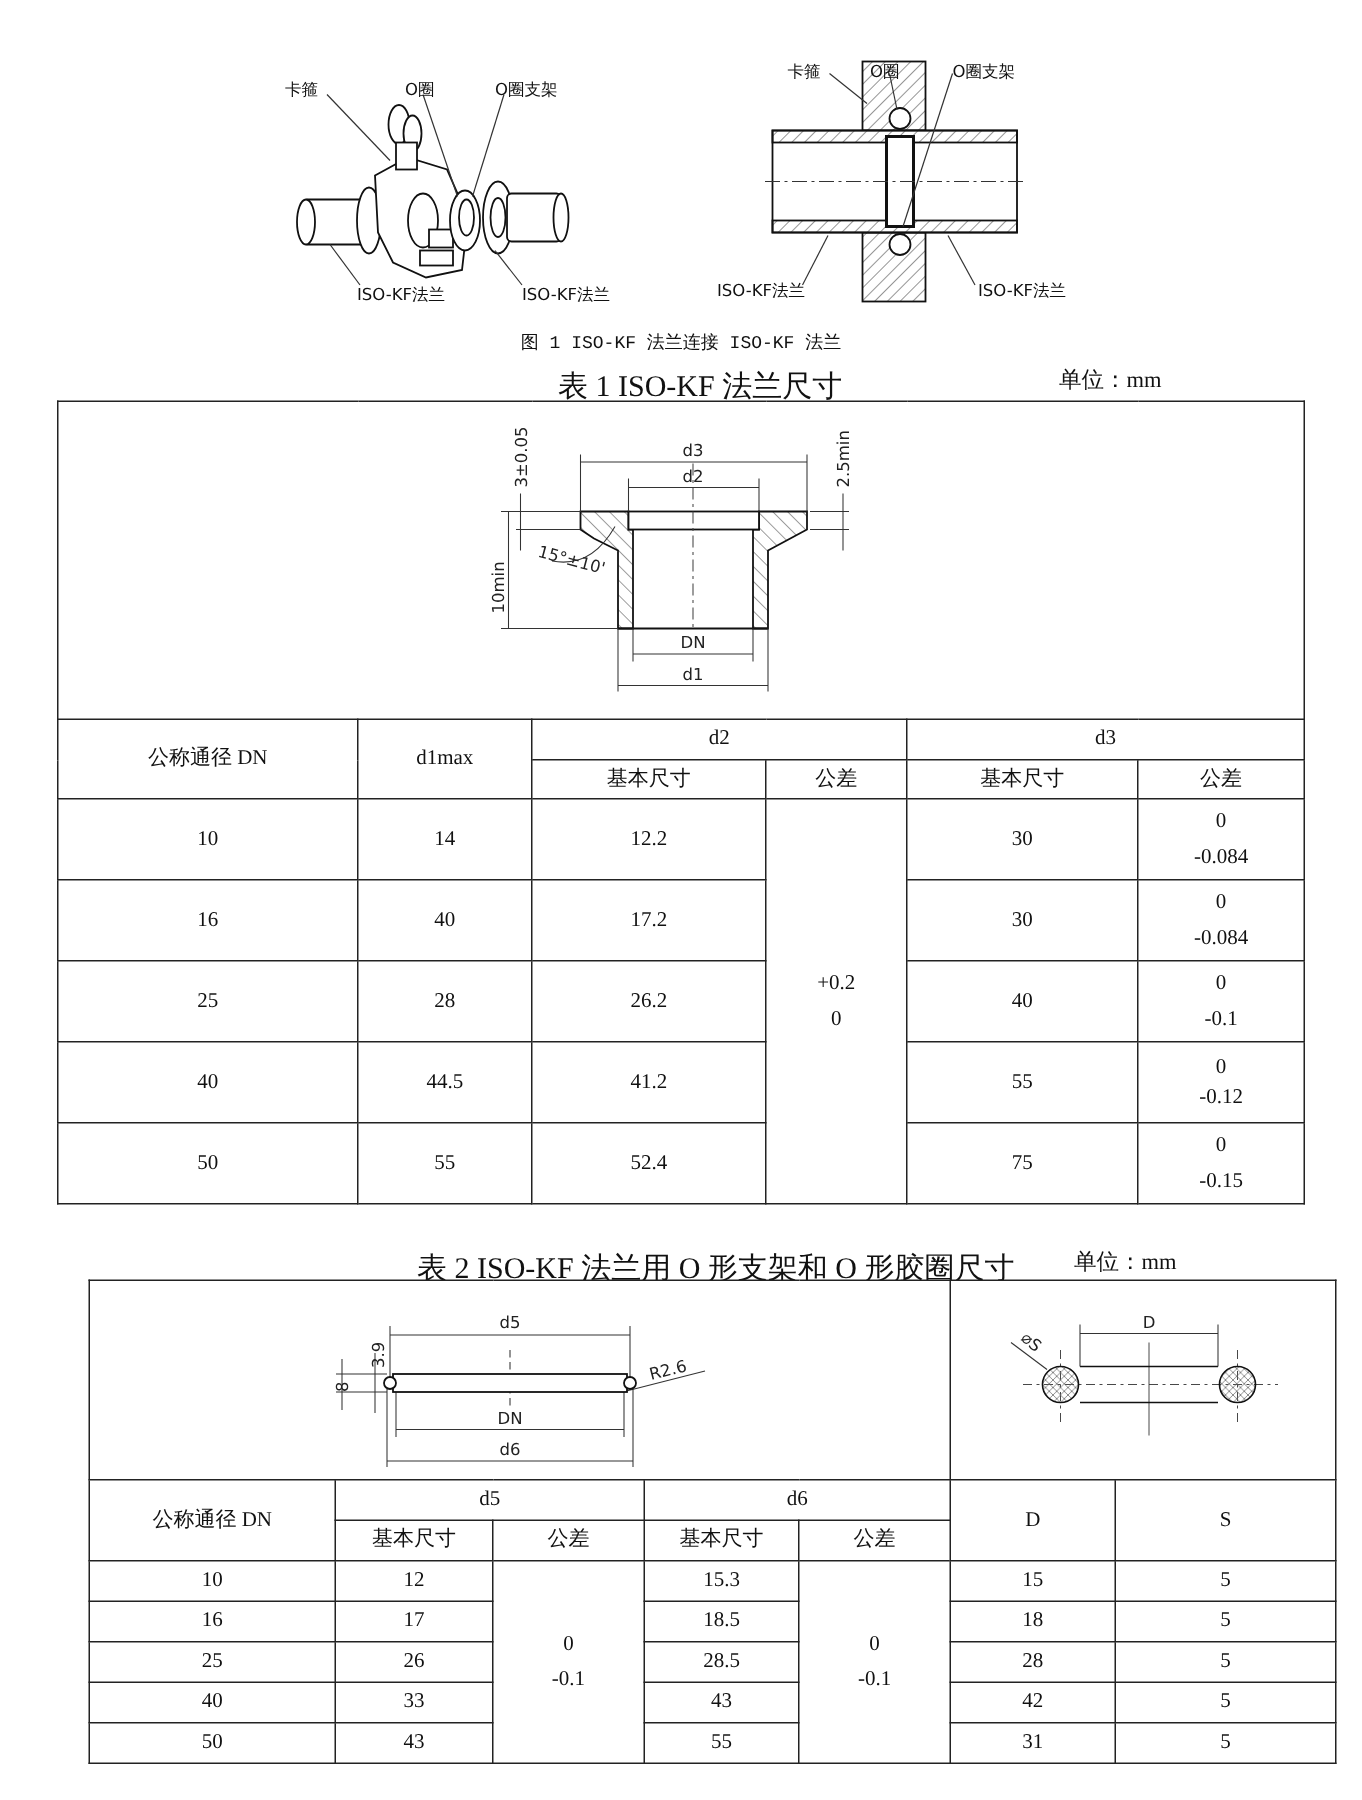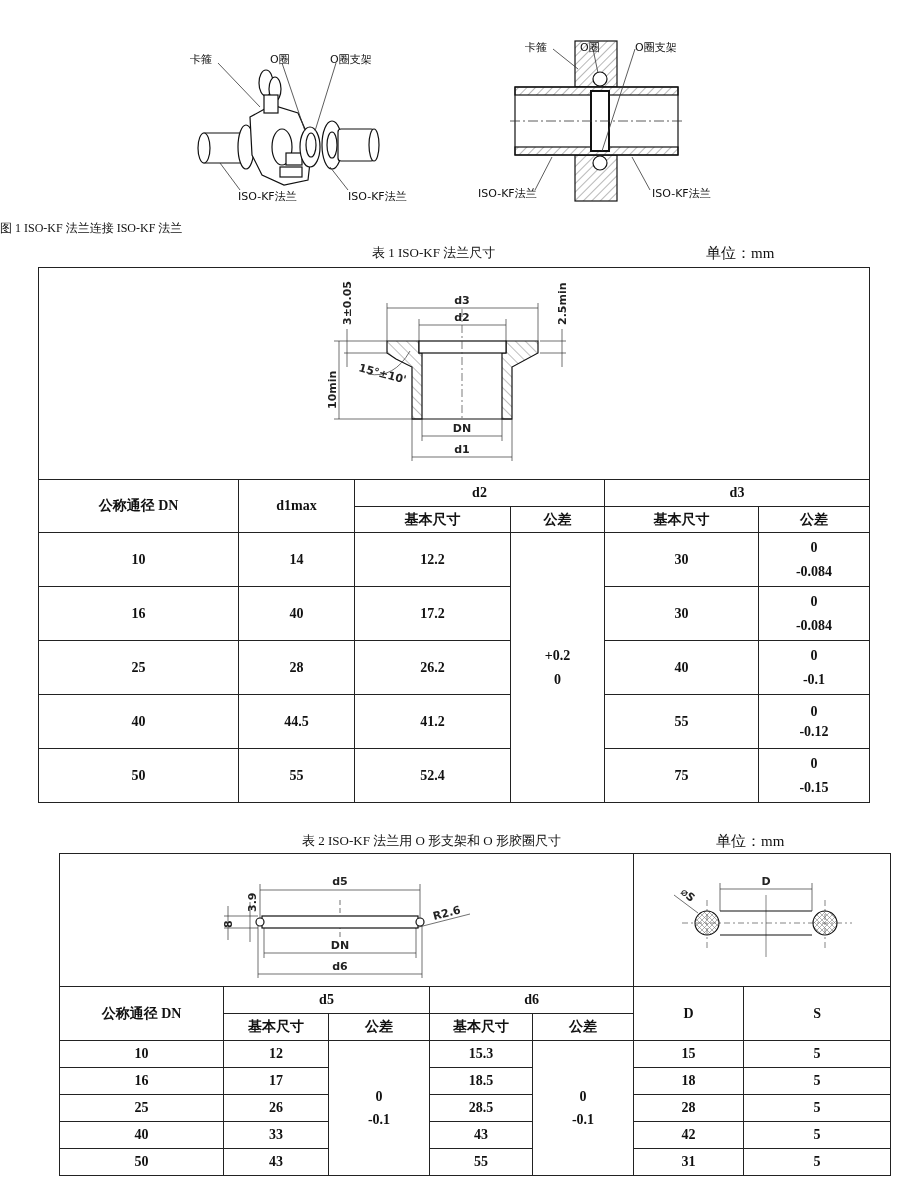--- a/index.html
+++ b/index.html
@@ -1,25 +1,25 @@
 <!DOCTYPE html>
 <html><head>
 <meta charset="utf-8">
 <style>
   html, body { margin: 0; padding: 0; background: #ffffff; }
   body { width: 908px; height: 1200px; position: relative; overflow: hidden;
          font-family: "Liberation Serif", "DejaVu Serif", serif; color: #111; }
   .abs { position: absolute; }
-  .caption { font-size: 12px; white-space: nowrap; }
-  .tcap { font-size: 13px; white-space: nowrap; }
+  .caption { font-size: 12px; text-align: center; white-space: nowrap; font-family: Liberation Mono, monospace; }
+  .tcap { font-size: 20px; white-space: nowrap; }
   .unit { font-size: 15px; white-space: nowrap; }
   .diag-label { font-family: "DejaVu Sans", "Liberation Sans", sans-serif; font-size: 11px; fill: #111; }
   .dim-label { font-family: "DejaVu Sans", "Liberation Sans", sans-serif; font-size: 11px; fill: #222; }
 
-  table.spec { position: absolute; border-collapse: collapse; table-layout: fixed; font-weight: bold; }
+  table.spec { position: absolute; border-collapse: collapse; table-layout: fixed; }
   table.spec td { border: 1.3px solid #222; text-align: center; vertical-align: middle;
                   font-size: 14px; padding: 0; line-height: 1.25; }
   table.spec td.img-cell { background: #fff; }
   table.spec .tol { display: block; }
 </style>
 </head>
 <body>
 
 <div class="abs" style="left:180px; top:35px; width:560px; height:180px;">
   <svg width="560" height="180" viewBox="0 0 560 180">
@@ -225,21 +225,21 @@
     <td>52.4</td>
     <td>75</td>
     <td>
       <span class="tol">0</span>
       <span class="tol" style="margin-top:6px">-0.15</span>
     </td>
   </tr>
 </tbody>
   </table>
 
-<div class="abs tcap" style="left:278px; top:832px;margin-left:24px;">表 2   ISO-KF 法兰用 O 形支架和 O 形胶圈尺寸</div>
+<div class="abs tcap" style="left:278px; top:832px;">表 2   ISO-KF 法兰用 O 形支架和 O 形胶圈尺寸</div>
 <div class="abs unit" style="left:716px; top:832px;">单位：mm</div>
 
 <table class="spec" style="left:38px; top:853px; width:831px;margin-left:21px;">
   <colgroup>
     <col style="width:164px">
       <col style="width:105px">
       <col style="width:101px">
       <col style="width:103px">
       <col style="width:101px">
       <col style="width:110px">

